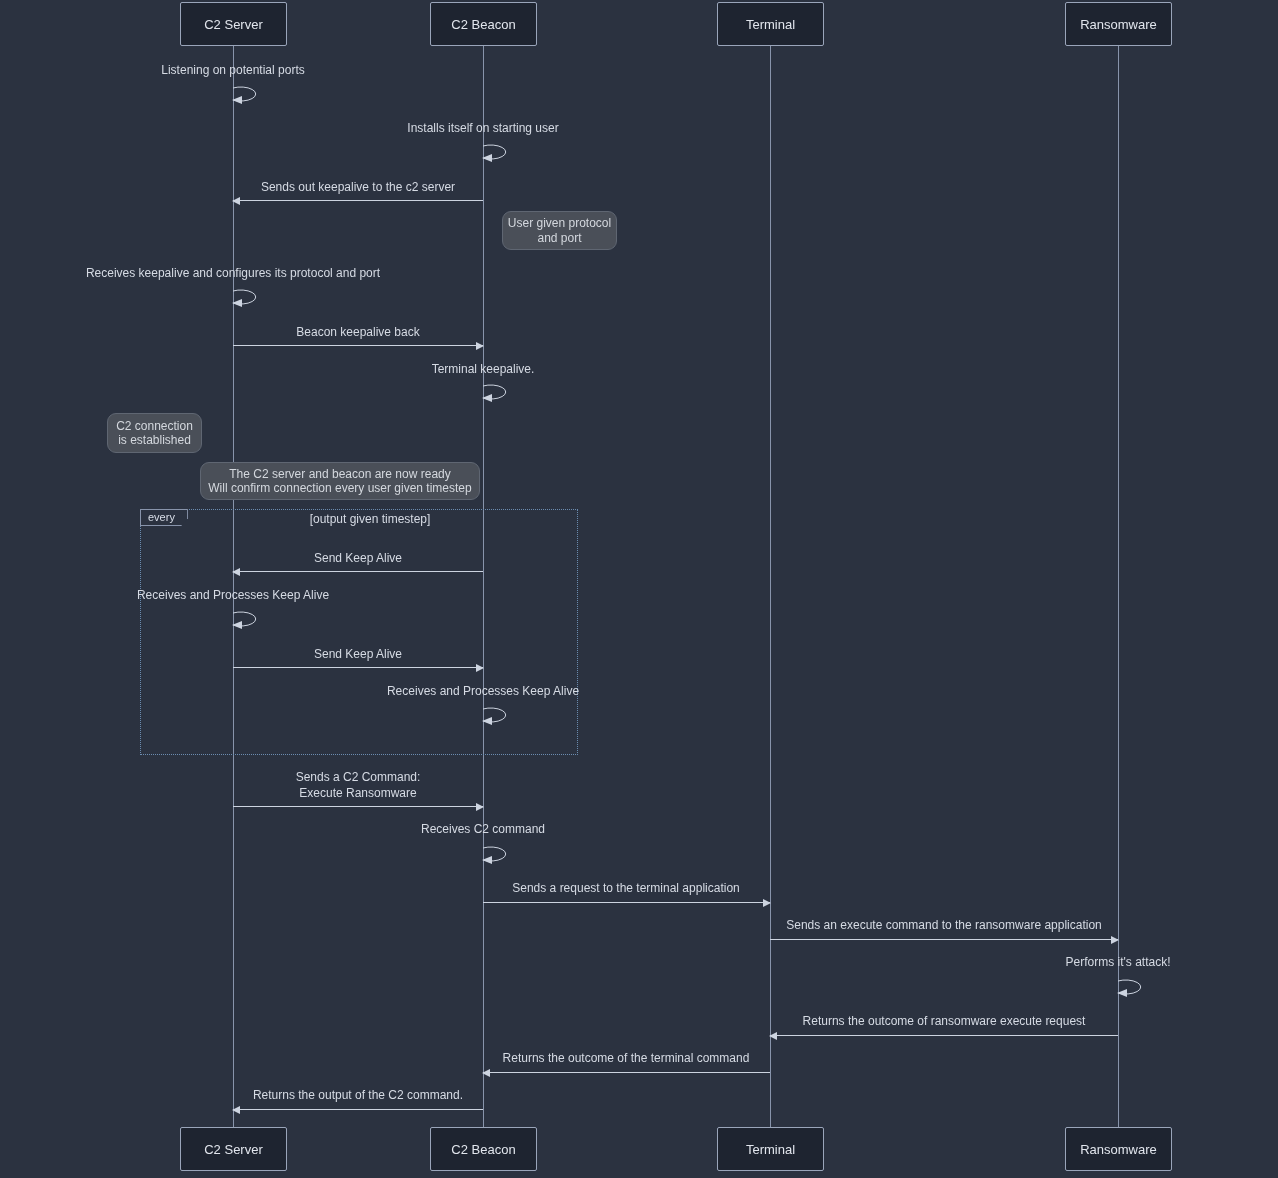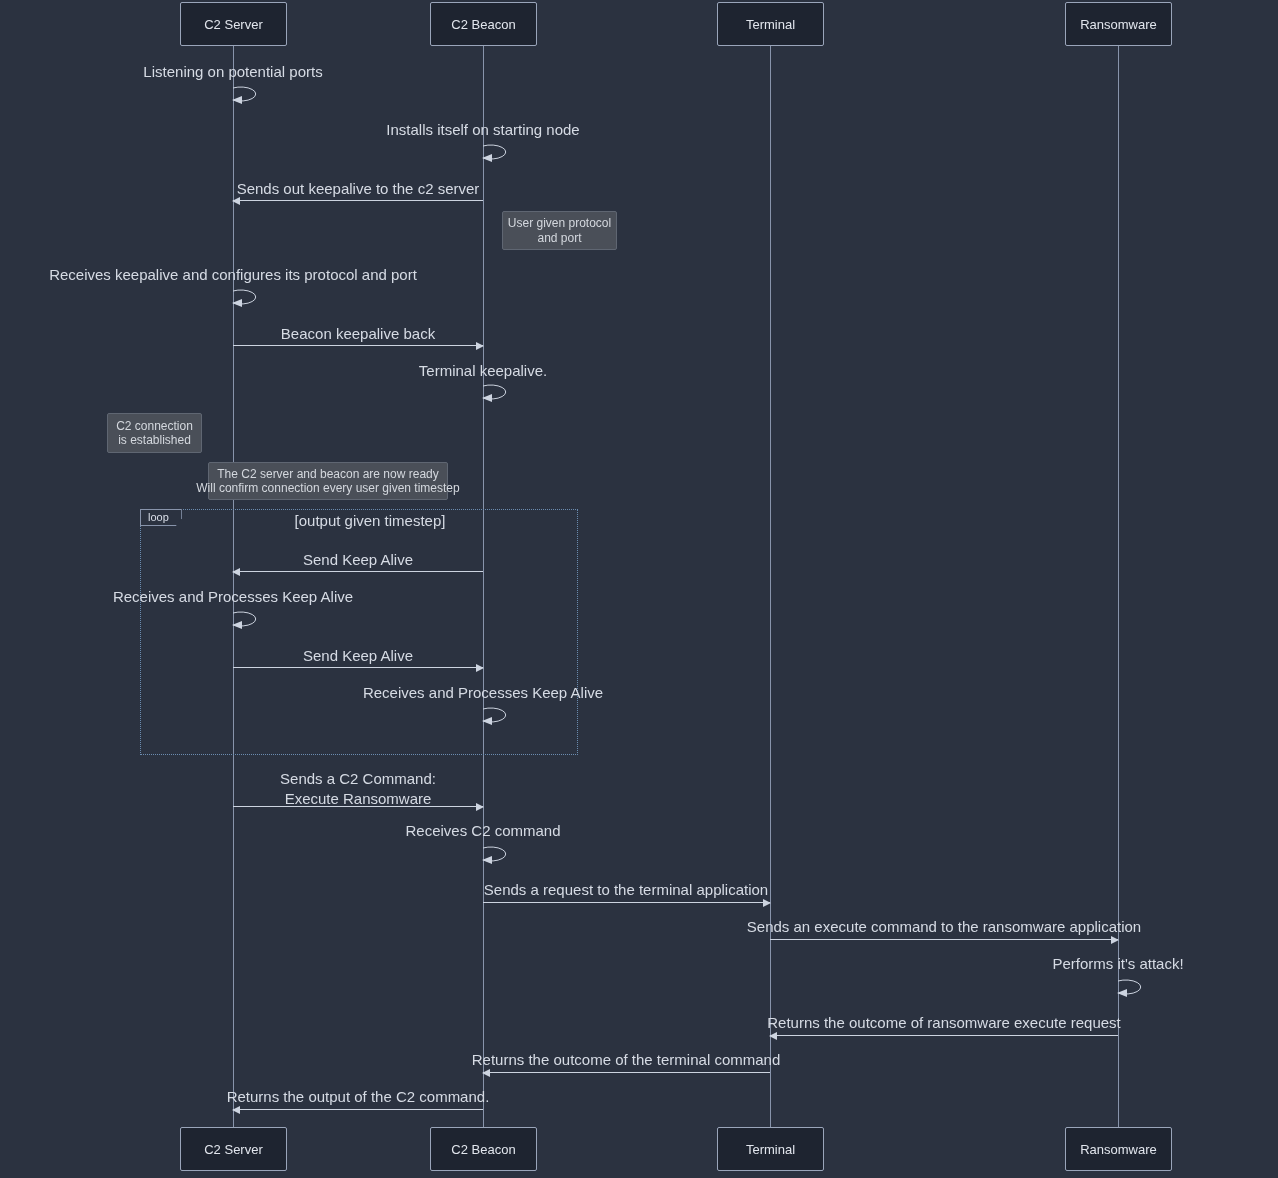--- a/index.html
+++ b/index.html
@@ -2,31 +2,31 @@
 <html><head>
 <meta charset="utf-8">
 <style>
   html,body{margin:0;padding:0;background:#2b3240;}
   .canvas{position:relative;width:1278px;height:1178px;background:#2b3240;
     font-family:"Liberation Sans",sans-serif;overflow:hidden;color:#d9dee8;}
   .actor{position:absolute;width:107px;height:44px;background:#1e2430;
     border:1px solid #9aa5ba;border-radius:2px;display:flex;align-items:center;
     justify-content:center;font-size:13px;color:#e2e6ed;box-sizing:border-box;}
   .lifeline{position:absolute;width:1px;background:#8894ab;top:46px;height:1081px;}
-  .msg-label{position:absolute;transform:translateX(-50%);font-size:15px;
+  .msg-label{position:absolute;transform:translateX(-50%);font-size:12px;
     color:#d6dbe4;white-space:pre;text-align:center;line-height:1.35;}
   .arrow{position:absolute;height:0;border-top:1px solid #cdd4e0;}
   .ah{position:absolute;top:-4px;width:0;height:0;
     border-top:4px solid transparent;border-bottom:4px solid transparent;}
   .ah.left{left:-1px;border-right:8px solid #cdd4e0;}
   .ah.right{right:-1px;border-left:8px solid #cdd4e0;}
   .selfloop{position:absolute;}
   .note{position:absolute;background:#4a4f58;border:1px solid #5f6672;
     color:#d4d8de;font-size:12px;display:flex;align-items:center;justify-content:center;
-    text-align:center;white-space:pre;line-height:1.2;border-radius:2px;box-sizing:border-box;}
+    text-align:center;white-space:pre;line-height:1.2;border-radius:9px;box-sizing:border-box;}
   .loop-frame{position:absolute;border:1px dotted #6b8cb0;box-sizing:border-box;}
   .loop-tag{position:absolute;border:1px solid #8894ab;background:#2b3240;
     font-size:11px;color:#d9dee8;padding:1px 12px 2px 7px;box-sizing:border-box;
     clip-path:polygon(0 0,100% 0,100% 55%,86% 100%,0 100%);}
 </style>
 </head>
 <body>
 
 <div class="canvas">
 
@@ -39,21 +39,21 @@
   <div class="actor" style="left:430px;top:2px">C2 Beacon</div>
   <div class="actor" style="left:717px;top:2px">Terminal</div>
   <div class="actor" style="left:1065px;top:2px">Ransomware</div>
 
   <div class="msg-label" style="left:233px;top:62px">Listening on potential ports</div>
   <svg class="selfloop" style="left:231px;top:84px" width="36" height="22" viewBox="0 0 36 22">
       <path d="M2,4 A15,7 0 1 1 2,16" fill="none" stroke="#cdd4e0" stroke-width="1"></path>
       <polygon points="1,16 11,12 11,20" fill="#cdd4e0"></polygon>
     </svg>
 
-  <div class="msg-label" style="left:483px;top:120px">Installs itself on starting node</div>
+  <div class="msg-label" style="left:483px;top:120px">Installs itself on starting user</div>
   <svg class="selfloop" style="left:481px;top:142px" width="36" height="22" viewBox="0 0 36 22">
       <path d="M2,4 A15,7 0 1 1 2,16" fill="none" stroke="#cdd4e0" stroke-width="1"></path>
       <polygon points="1,16 11,12 11,20" fill="#cdd4e0"></polygon>
     </svg>
 
   <div class="msg-label" style="left:358px;top:179px">Sends out keepalive to the c2 server</div>
   <div class="arrow" style="left:233px;width:250px;top:200px">
       <span class="ah left"></span>
     </div>
 
@@ -73,25 +73,25 @@
 
   <div class="msg-label" style="left:483px;top:361px">Terminal keepalive.</div>
   <svg class="selfloop" style="left:481px;top:382px" width="36" height="22" viewBox="0 0 36 22">
       <path d="M2,4 A15,7 0 1 1 2,16" fill="none" stroke="#cdd4e0" stroke-width="1"></path>
       <polygon points="1,16 11,12 11,20" fill="#cdd4e0"></polygon>
     </svg>
 
   <div class="note" style="left:107px;top:413px;width:95px;height:40px">C2 connection
 is established</div>
 
-  <div class="note" style="left:208px;top:462px;width:240px;height:38px">The C2 server and beacon are now ready
+  <div class="note" style="left:200px;top:462px;width:280px;height:38px">The C2 server and beacon are now ready
 Will confirm connection every user given timestep</div>
 
   <div class="loop-frame" style="left:140px;top:509px;width:438px;height:246px"></div>
-  <div class="loop-tag" style="left:140px;top:509px">loop</div>
+  <div class="loop-tag" style="left:140px;top:509px">every</div>
   <div class="msg-label" style="left:370px;top:511px">[output given timestep]</div>
 
   <div class="msg-label" style="left:358px;top:550px">Send Keep Alive</div>
   <div class="arrow" style="left:233px;width:250px;top:571px">
       <span class="ah left"></span>
     </div>
 
   <div class="msg-label" style="left:233px;top:587px">Receives and Processes Keep Alive</div>
   <svg class="selfloop" style="left:231px;top:609px" width="36" height="22" viewBox="0 0 36 22">
       <path d="M2,4 A15,7 0 1 1 2,16" fill="none" stroke="#cdd4e0" stroke-width="1"></path>

